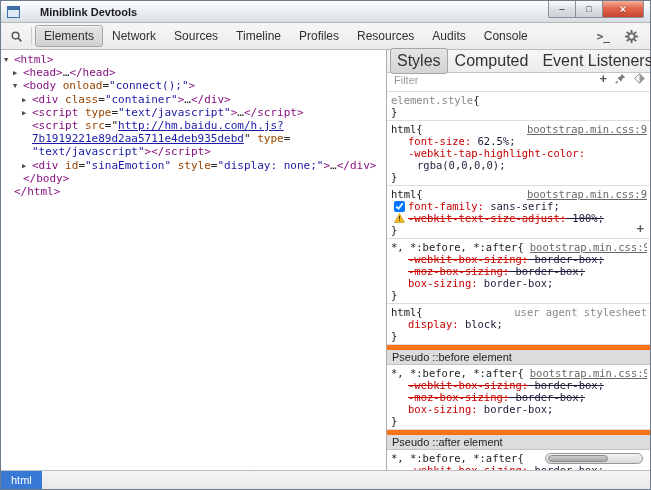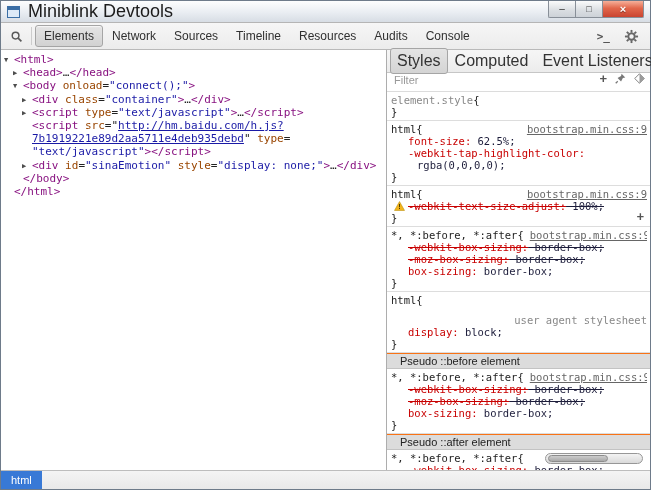--- a/index.html
+++ b/index.html
@@ -3,21 +3,21 @@
 <meta charset="utf-8">
 <style>
   html,body{margin:0;padding:0;}
   body{width:651px;height:490px;background:#d6d6d6;font-family:"Liberation Sans",sans-serif;overflow:hidden;}
   *{box-sizing:border-box;}
   .window{width:651px;height:490px;display:flex;flex-direction:column;background:#fff;border:1px solid #6e7b8a;}
 
   
   .titlebar{height:22px;flex:0 0 22px;background:linear-gradient(#fdfefe,#e9edf2 55%,#d7dde4);border-bottom:1px solid #b5b5b5;display:flex;align-items:center;padding:0 6px;position:relative;}
   .app-icon{width:13px;height:12px;display:inline-block;flex:0 0 auto;}
-  .title-text{font-size:18px;color:#1c1c1c;margin-left:8px;}
+  .title-text{font-size:11px;color:#1c1c1c;margin-left:20px;font-weight:bold;}
   .win-controls{position:absolute;top:0;right:6px;display:flex;}
   .wbtn{width:27px;height:17px;border:1px solid #888f98;border-top:none;display:flex;align-items:center;justify-content:center;background:linear-gradient(#fbfbfb,#d9dde1 60%,#cdd2d8);font-size:10px;line-height:10px;color:#333;cursor:default;}
   .wbtn.min{border-radius:0 0 0 2px;border-right:none;}
   .wbtn.max{border-right:none;font-size:9px;}
   .wbtn.close{width:42px;background:linear-gradient(#f6b09a,#e2674b 45%,#c94430);border-radius:0 0 2px 0;color:#fff;font-weight:bold;font-size:11px;text-shadow:0 1px 1px rgba(0,0,0,.4);}
 
   
   .toolbar{height:27px;flex:0 0 27px;background:linear-gradient(#f6f6f6,#ececec);border-bottom:1px solid #b9b9b9;display:flex;align-items:center;padding:0 3px;}
   .tool-btn{width:24px;height:22px;display:flex;align-items:center;justify-content:center;}
   .toolbar-sep{width:1px;height:18px;background:#ccc;margin:0 3px;}
@@ -47,31 +47,31 @@
   .filter-input{border:0;outline:0;flex:1;font-size:11px;color:#444;background:transparent;min-width:0;}
   .filter-input::placeholder{color:#999;}
   .filter-icons{display:flex;align-items:center;gap:8px;color:#666;flex:0 0 auto;}
   .plus-glyph{font-size:13px;line-height:11px;color:#555;font-weight:bold;}
   .styles-scroll{flex:1;overflow:hidden;font-family:"DejaVu Sans Mono",monospace;font-size:10.5px;line-height:12px;}
   .style-section{border-bottom:1px solid #ddd;padding:2px 3px 2px 4px;}
   .sec-head{display:flex;white-space:nowrap;overflow:hidden;}
   .tk-sel{color:#222;}
   .tk-gray{color:#888;}
   .sec-link{margin-left:auto;padding-left:6px;color:#666;text-decoration:underline;white-space:nowrap;}
-  .sec-link.plain{text-decoration:none;color:#888;margin-top:20px;}
+  .sec-link.plain{text-decoration:none;color:#888;}
   .prop-line{position:relative;padding-left:17px;white-space:pre;}
   .prop-line.indent2{padding-left:26px;}
   .gutter{position:absolute;left:0;top:0;width:16px;height:12px;display:flex;align-items:center;justify-content:center;}
   .gutter input{width:11px;height:11px;margin:0;}
   .prop-line.strike .tk-name,.prop-line.strike .tk-pval{text-decoration:line-through;}
   .tk-name{color:var(--c-prop,#c80000);}
   .tk-pval{color:#1c1c3a;}
   .close-row{display:flex;color:#222;}
   .plus-btn{margin-left:auto;color:#555;font-size:12px;line-height:11px;padding-right:3px;font-weight:bold;}
-  .pseudo-header{background:#dcdcdc;border-top:1px solid #f97316;border-bottom:1px solid #c3c3c3;font-family:"Liberation Sans",sans-serif;font-size:11px;color:#222;padding:1px 13px;}
+  .pseudo-header{background:#dcdcdc;border-top:5px solid #f97316;border-bottom:1px solid #c3c3c3;font-family:"Liberation Sans",sans-serif;font-size:11px;color:#222;padding:1px 5px;}
   .h-scrollbar{position:absolute;right:7px;bottom:6px;width:98px;height:11px;border:1px solid #979797;border-radius:6px;background:linear-gradient(#f3f3f3,#dadada);}
   .h-scrollbar .thumb{position:absolute;left:2px;top:1px;height:7px;width:60px;background:linear-gradient(#cdcdcd,#a9a9a9);border:1px solid #8c8c8c;border-radius:4px;}
 
   
   .statusbar{height:19px;flex:0 0 19px;background:linear-gradient(#f4f4f4,#e9e9e9);border-top:1px solid #bdbdbd;display:flex;align-items:stretch;}
   .crumb{background:var(--c-accent,#3879d6);color:#fff;font-size:11px;display:flex;align-items:center;padding:0 10px;}
 </style>
 </head>
 <body>
 
@@ -102,20 +102,21 @@
           <circle cx="6" cy="6" r="3.6" fill="none" stroke="#5a5a5a" stroke-width="1.6"></circle>
           <line x1="8.8" y1="8.8" x2="12.3" y2="12.3" stroke="#5a5a5a" stroke-width="1.8"></line>
         </svg>
     </div>
     <div class="toolbar-sep"></div>
     <div class="tabs">
         <div class="tab active">Elements</div>
         <div class="tab">Network</div>
         <div class="tab">Sources</div>
         <div class="tab">Timeline</div>
+        <div class="tab">Profiles</div>
         <div class="tab">Resources</div>
         <div class="tab">Audits</div>
         <div class="tab">Console</div>
       </div>
     <div class="toolbar-right">
       <div class="console-glyph"><span>&gt;_</span></div>
       <div class="tool-btn">
         <svg width="15" height="15" viewBox="0 0 16 16">
             <g stroke="#666" stroke-width="2">
               <line x1="8" y1="1" x2="8" y2="4"></line>
@@ -191,20 +192,21 @@
             <div class="close-row">
               <span class="tk-plain">}</span>
             </div>
           </div>
           <div class="style-section">
             <div class="sec-head">
               <span class="tk-sel">html</span>
               <span class="tk-plain"> {</span>
               <span class="sec-link">bootstrap.min.css:9</span>
             </div>
+            <div class="prop-line"><span class="gutter"><input type="checkbox" checked="" style=""></span><span class="tk-name">font-family:</span><span class="tk-pval"> sans-serif;</span></div>
             <div class="prop-line strike"><span class="gutter"><svg width="11" height="10" viewBox="0 0 12 11">
                   <path d="M6 .6 L11.5 10.4 L.5 10.4 Z" fill="#f3b51d" stroke="#b98a00" stroke-width=".6"></path>
                   <rect x="5.45" y="3.2" width="1.1" height="3.6" fill="#4d3c00"></rect>
                   <rect x="5.45" y="7.6" width="1.1" height="1.2" fill="#4d3c00"></rect>
                 </svg></span><span class="tk-name">-webkit-text-size-adjust:</span><span class="tk-pval"> 100%;</span></div>
             <div class="close-row">
               <span class="tk-plain">}</span>
               <span class="plus-btn">+</span>
             </div>
           </div>

